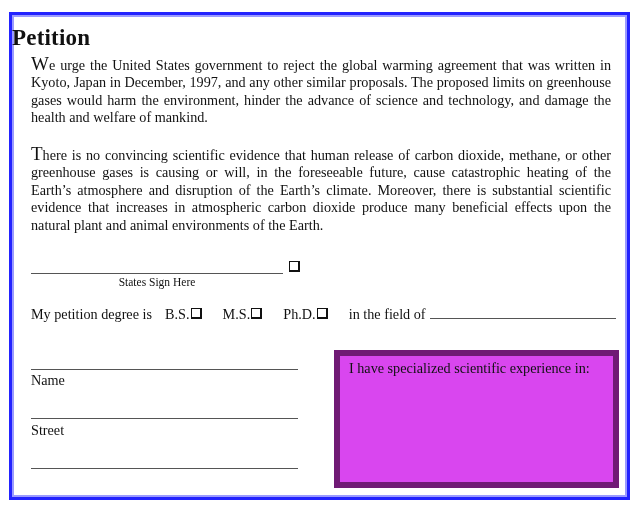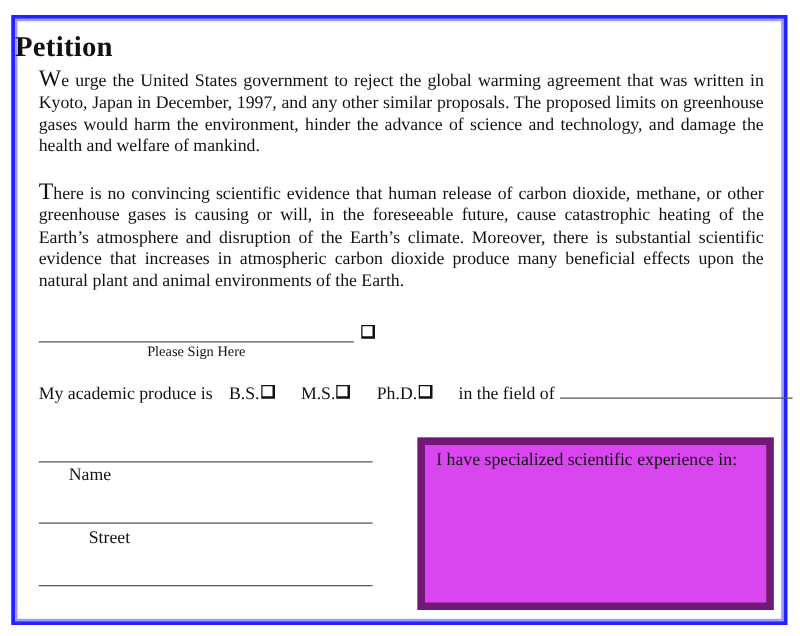--- a/index.html
+++ b/index.html
@@ -105,23 +105,23 @@
       left: 19px;
       width: 267px;
       border-bottom: 1px solid #555;
     }
     .addr-label {
       position: absolute;
       left: 19px;
       font-size: 14.2px;
     }
     .l-name { top: 354px; }
-    .t-name { top: 357px; margin-left: 24px; }
+    .t-name { top: 357px; }
     .l-street { top: 403px; }
-    .t-street { top: 407px; margin-left: 40px; }
+    .t-street { top: 407px; }
     .l-city { top: 453px; }
     .t-city { top: 456px; }
 
     .exp-box {
       position: absolute;
       left: 322px;
       top: 335px;
       width: 285px;
       height: 138px;
       box-sizing: border-box;
@@ -148,28 +148,28 @@
 
 <div class="frame">
 
   <div class="title">Petition</div>
 
   <div class="para p1"><span class="dropcap">W</span><span>e urge the United States government to reject the global warming agreement that was written in Kyoto, Japan in December, 1997, and any other similar proposals. The proposed limits on greenhouse gases would harm the environment, hinder the advance of science and technology, and damage the health and welfare of mankind.</span></div>
 
   <div class="para p2"><span class="dropcap">T</span><span>here is no convincing scientific evidence that human release of carbon dioxide, methane, or other greenhouse gases is causing or will, in the foreseeable future, cause catastrophic heating of the Earth’s atmosphere and disruption of the Earth’s climate. Moreover, there is substantial scientific evidence that increases in atmospheric carbon dioxide produce many beneficial effects upon the natural plant and animal environments of the Earth.</span></div>
 
   <div class="sign-line"></div>
-  <div class="sign-label">Please Sign Here</div>
+  <div class="sign-label">States Sign Here</div>
 
   <div class="more-cards">
     <span class="checkbox"></span>
   </div>
 
   <div class="degree-row">
-    <span>My academic produce is</span>
+    <span>My petition degree is</span>
     <span class="gap" style="width:6px"></span>
     <span><span>B.S.</span><span class="checkbox"></span></span>
     <span class="gap"></span>
     <span><span>M.S.</span><span class="checkbox"></span></span>
     <span class="gap"></span>
     <span><span>Ph.D.</span><span class="checkbox"></span></span>
     <span class="gap"></span>
     <span>in the field of</span><span class="field-line"></span>
   </div>
 

